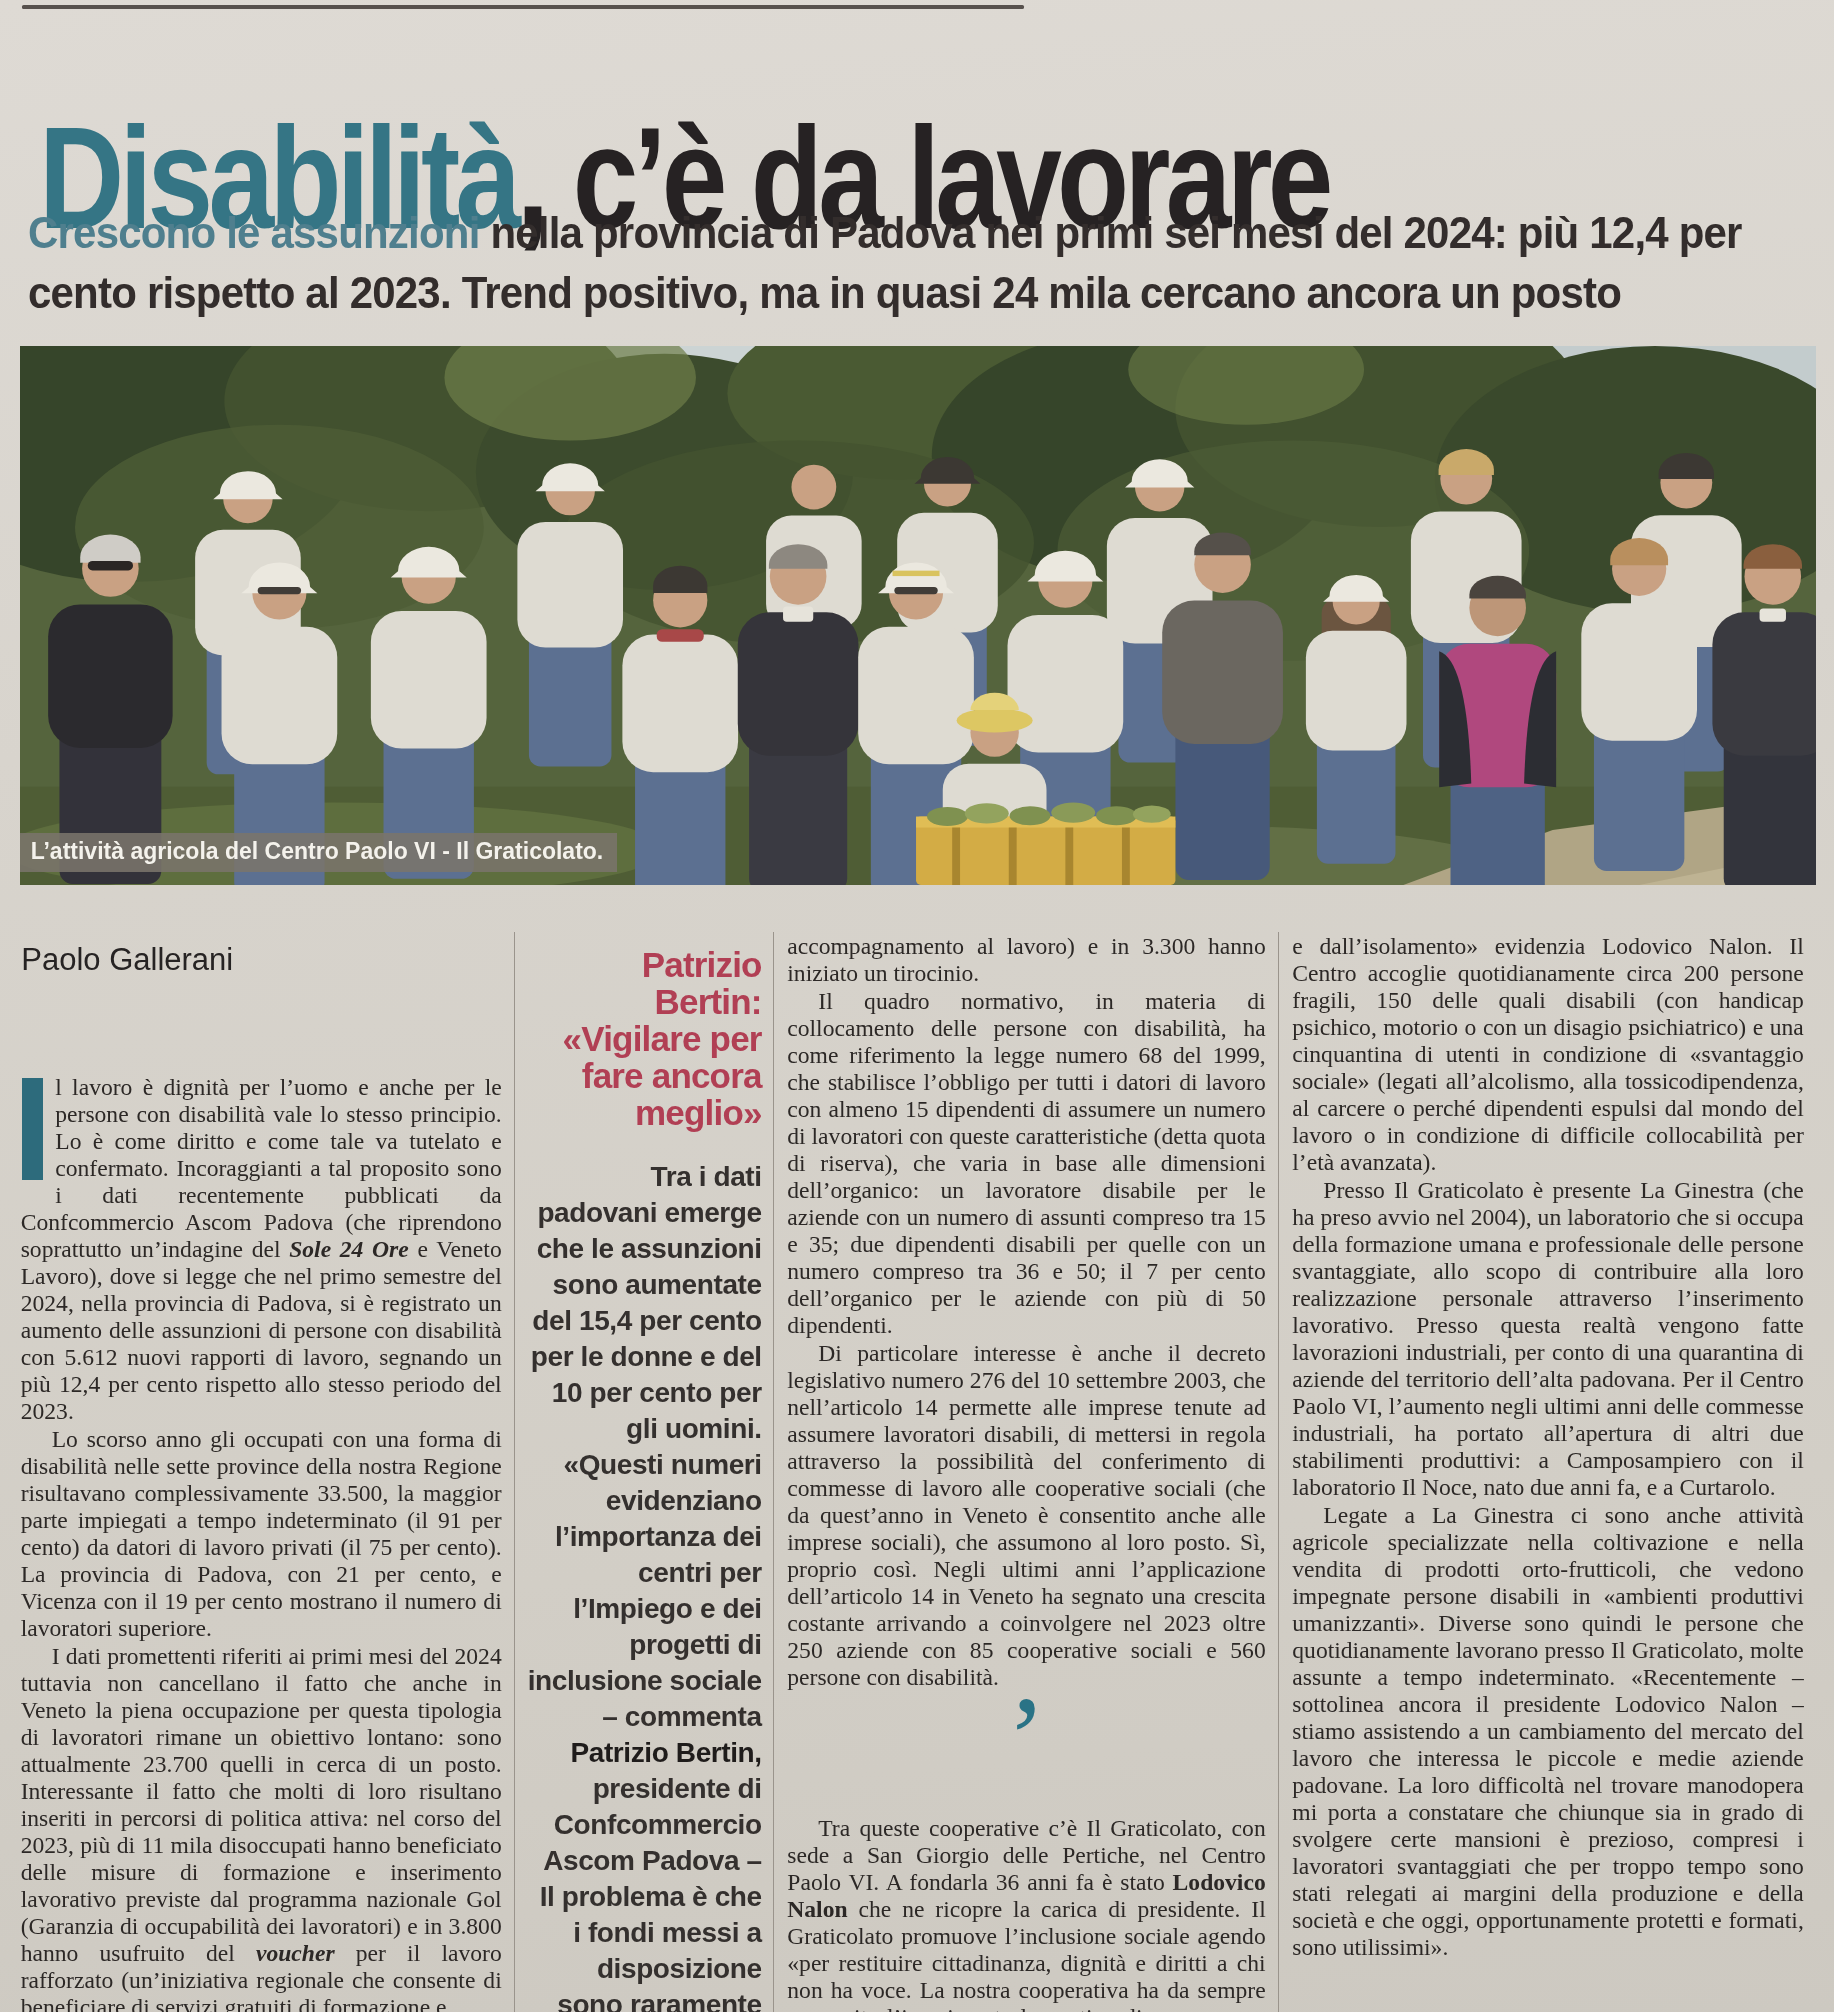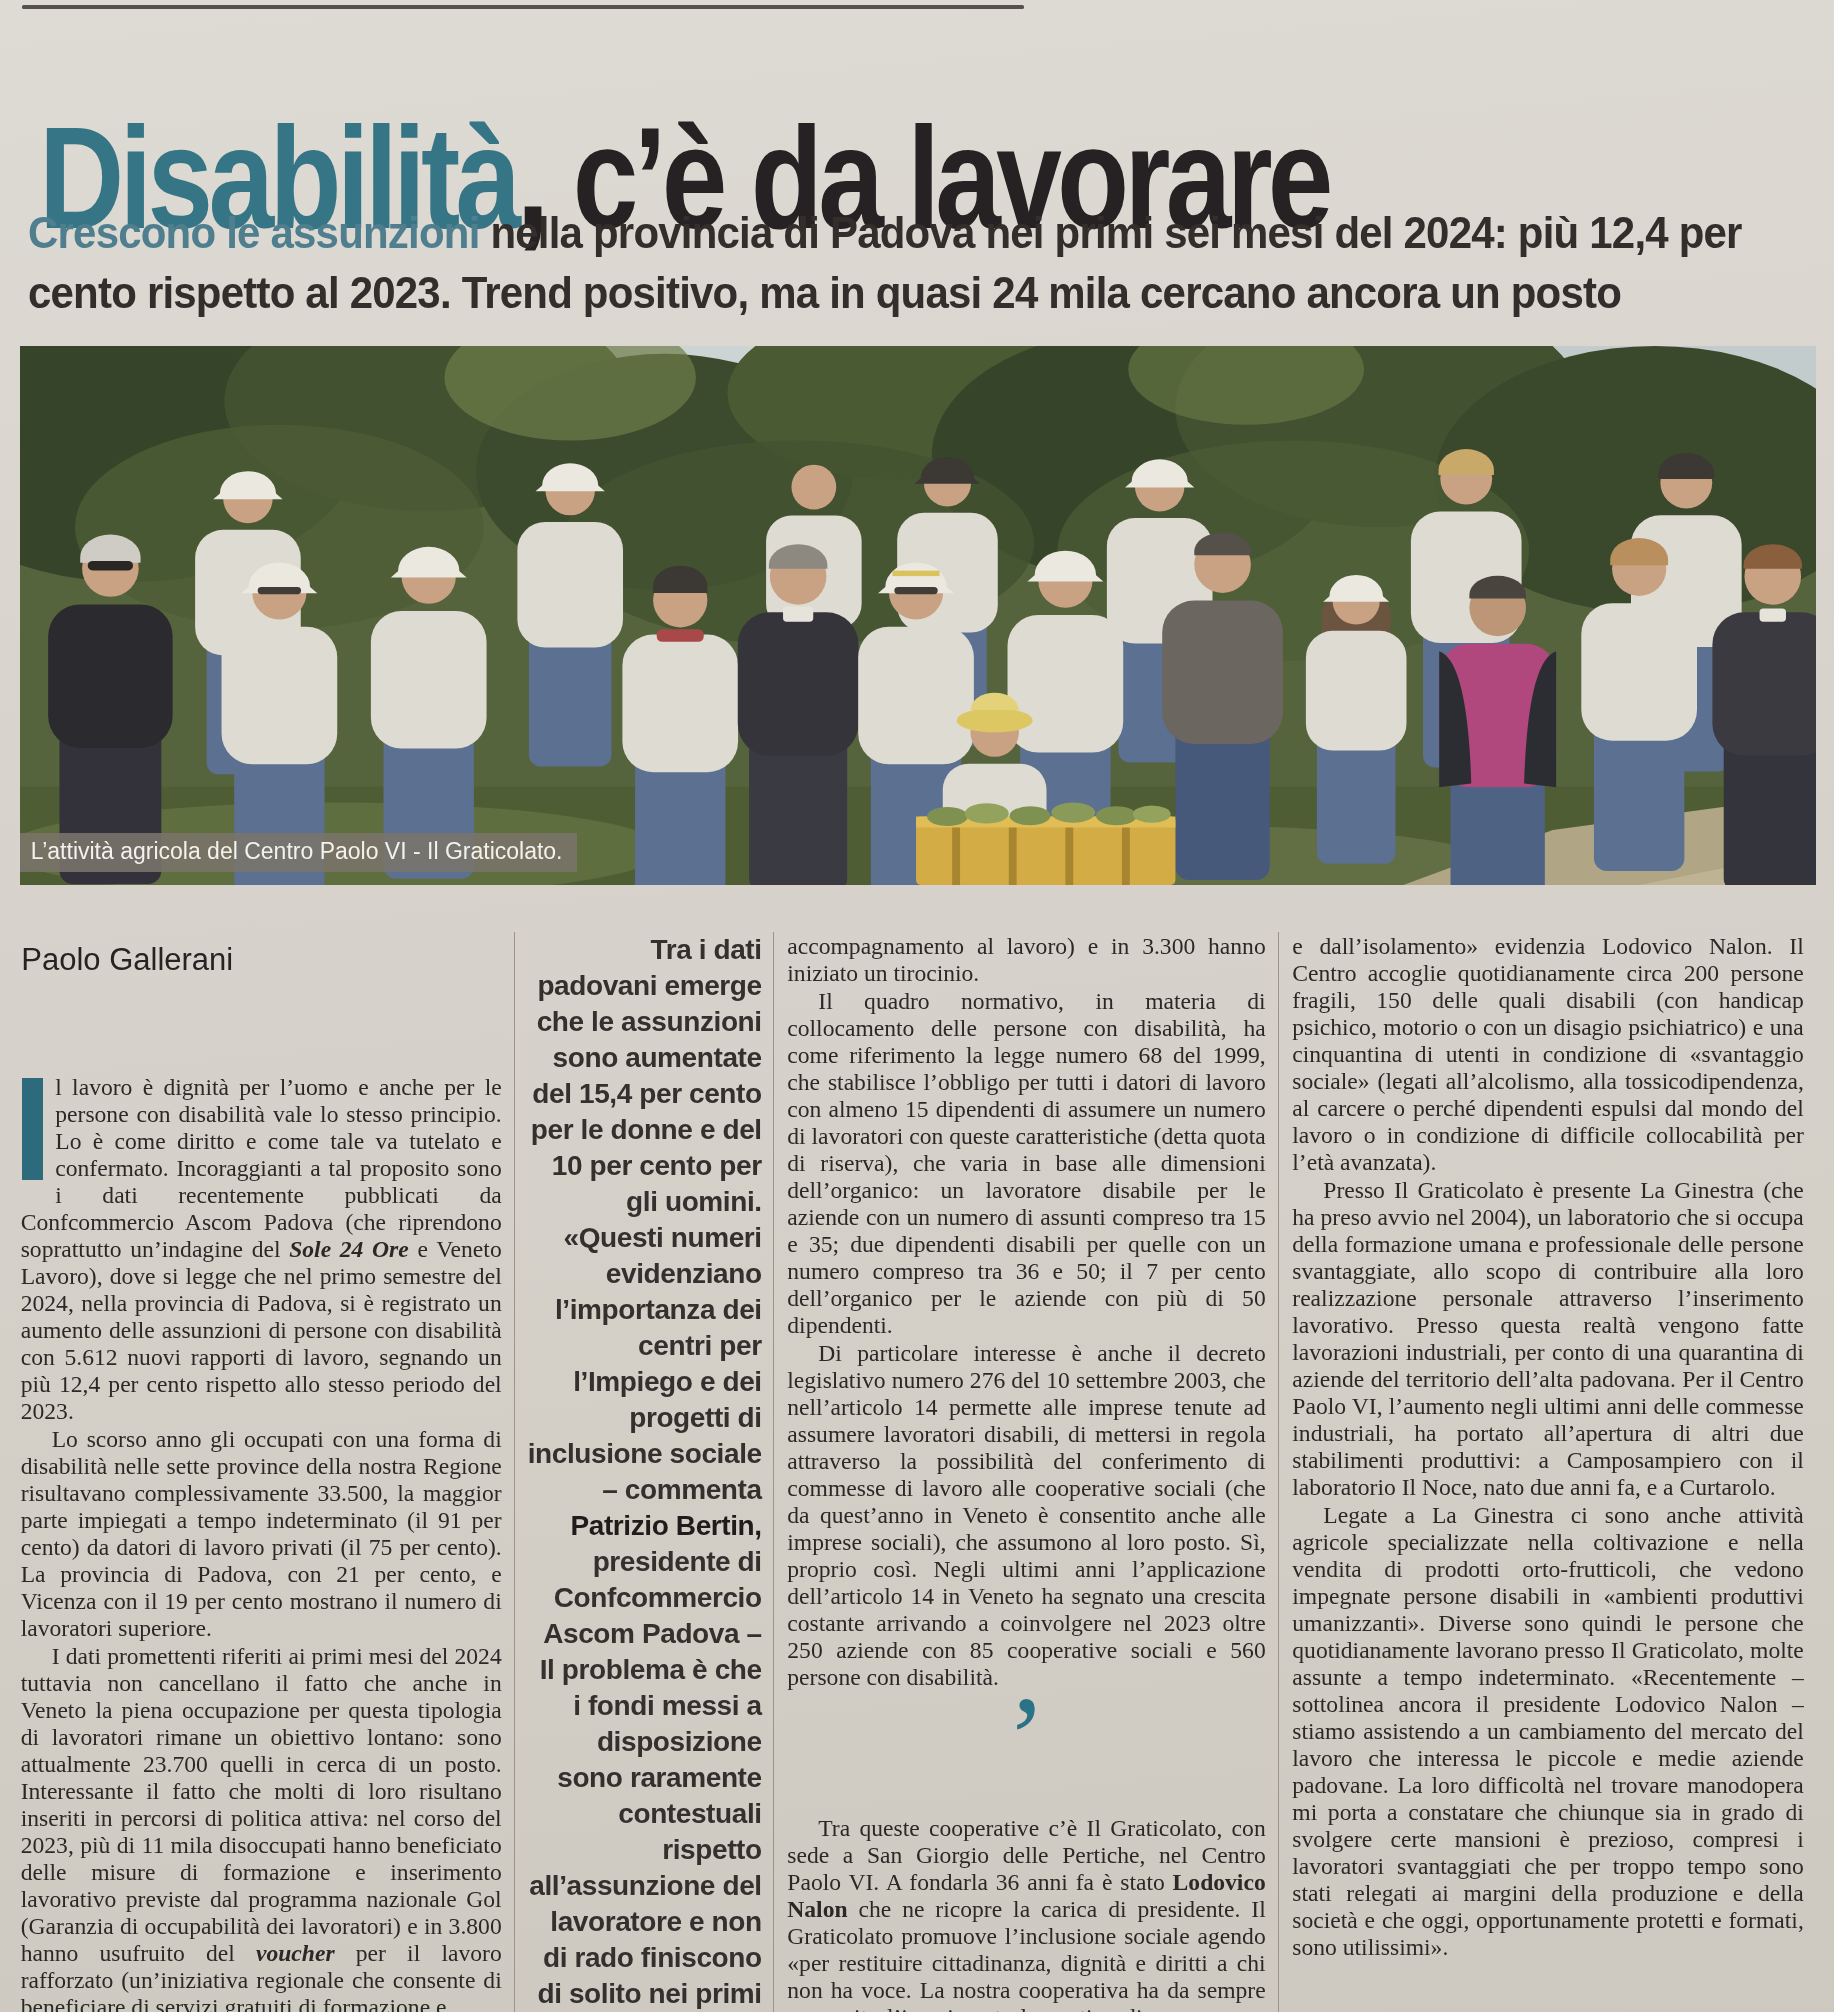--- a/index.html
+++ b/index.html
@@ -28,21 +28,21 @@
   }
   .standfirst .accent{color:#4f7f8e;}
   .photo{
     position:absolute;top:346px;left:19.7px;width:1796px;height:539px;
     background:#5e6c43;overflow:hidden;
   }
   .photo svg{display:block;width:100%;height:100%;}
   .photo-caption{
     position:absolute;left:0;bottom:12.6px;max-width:708px;
     background:rgba(122,116,107,0.88);color:#f4f2ec;
-    font-family:"Liberation Sans",sans-serif;font-weight:400;font-size:23px;
+    font-family:"Liberation Sans",sans-serif;font-weight:700;font-size:23px;
     padding:5.5px 14px 7px 11px;
   }
   .columns{
     position:absolute;top:932px;left:19.7px;width:1795px;height:1081px;
     display:flex;overflow:hidden;
   }
   .col{box-sizing:border-box;overflow:hidden;}
   .col-1{width:494px;padding-right:11px;}
   .col-quote{width:259px;border-left:1.6px solid #9a948c;padding:0 11px 0 12.6px;}
   .col-3{width:505px;border-left:1.6px solid #9a948c;padding:0 11px 0 12.6px;}
@@ -229,20 +229,21 @@
 <div class="columns">
 
   <div class="col col-1 body-text">
     <div class="byline">Paolo Gallerani</div>
     <p class="para first-para"><span class="dropcap-bar"></span><span>l lavoro è dignità per l’uomo e anche per le persone con disabilità vale lo stesso principio. Lo è come diritto e come tale va tutelato e confermato. Incoraggianti a tal proposito sono i dati recentemente pubblicati da Confcommercio Ascom Padova (che riprendono soprattutto un’indagine del </span><span class="ital">Sole 24 Ore</span><span> e Veneto Lavoro), dove si legge che nel primo semestre del 2024, nella provincia di Padova, si è registrato un aumento delle assunzioni di persone con disabilità con 5.612 nuovi rapporti di lavoro, segnando un più 12,4 per cento rispetto allo stesso periodo del 2023.</span></p>
     <p class="para indent">Lo scorso anno gli occupati con una forma di disabilità nelle sette province della nostra Regione risultavano complessivamente 33.500, la maggior parte impiegati a tempo indeterminato (il 91 per cento) da datori di lavoro privati (il 75 per cento). La provincia di Padova, con 21 per cento, e Vicenza con il 19 per cento mostrano il numero di lavoratori superiore.</p>
     <p class="para indent"><span>I dati promettenti riferiti ai primi mesi del 2024 tuttavia non cancellano il fatto che anche in Veneto la piena occupazione per questa tipologia di lavoratori rimane un obiettivo lontano: sono attualmente 23.700 quelli in cerca di un posto. Interessante il fatto che molti di loro risultano inseriti in percorsi di politica attiva: nel corso del 2023, più di 11 mila disoccupati hanno beneficiato delle misure di formazione e inserimento lavorativo previste dal programma nazionale Gol (Garanzia di occupabilità dei lavoratori) e in 3.800 hanno usufruito del </span><span class="ital">voucher</span><span> per il lavoro rafforzato (un’iniziativa regionale che consente di beneficiare di servizi gratuiti di formazione e</span></p>
   </div>
 
   <div class="col col-quote">
+    <div class="quote-title">Patrizio Bertin: «Vigilare per fare ancora meglio»</div>
     <div class="quote-body"><span>Tra i dati padovani emerge che le assunzioni sono aumentate del 15,4 per cento per le donne e del 10 per cento per gli uomini. «Questi numeri evidenziano l’importanza dei centri per l’Impiego e dei progetti di inclusione sociale – commenta </span><span class="q-strong">Patrizio Bertin,</span><span> presidente di Confcommercio Ascom Padova – Il problema è che i fondi messi a disposizione sono raramente contestuali rispetto all’assunzione del lavoratore e non di rado finiscono di solito nei primi mesi dell’anno, per cui chi assume nei mesi successivi deve attendere l’erogazione delle risorse. Non è il massimo per aumentare l’occupazione delle persone disabili. Meglio se si potesse agire sul costo del lavoro e vigilare sull’applicazione effettiva della legge 68/1999».</span></div>
   </div>
 
   <div class="col col-3 body-text">
     <p class="para">accompagnamento al lavoro) e in 3.300 hanno iniziato un tirocinio.</p>
     <p class="para indent">Il quadro normativo, in materia di collocamento delle persone con disabilità, ha come riferimento la legge numero 68 del 1999, che stabilisce l’obbligo per tutti i datori di lavoro con almeno 15 dipendenti di assumere un numero di lavoratori con queste caratteristiche (detta quota di riserva), che varia in base alle dimensioni dell’organico: un lavoratore disabile per le aziende con un numero di assunti compreso tra 15 e 35; due dipendenti disabili per quelle con un numero compreso tra 36 e 50; il 7 per cento dell’organico per le aziende con più di 50 dipendenti.</p>
     <p class="para indent">Di particolare interesse è anche il decreto legislativo numero 276 del 10 settembre 2003, che nell’articolo 14 permette alle imprese tenute ad assumere lavoratori disabili, di mettersi in regola attraverso la possibilità del conferimento di commesse di lavoro alle cooperative sociali (che da quest’anno in Veneto è consentito anche alle imprese sociali), che assumono al loro posto. Sì, proprio così. Negli ultimi anni l’applicazione dell’articolo 14 in Veneto ha segnato una crescita costante arrivando a coinvolgere nel 2023 oltre 250 aziende con 85 cooperative sociali e 560 persone con disabilità.</p>
     <div class="ornament">’</div>
     <p class="para indent"><span>Tra queste cooperative c’è Il Graticolato, con sede a San Giorgio delle Pertiche, nel Centro Paolo VI. A fondarla 36 anni fa è stato </span><span class="bold">Lodovico Nalon</span><span> che ne ricopre la carica di presidente. Il Graticolato promuove l’inclusione sociale agendo «per restituire cittadinanza, dignità e diritti a chi non ha voce. La nostra cooperativa ha da sempre concepito l’inserimento lavorativo di una persona disabile come riscatto dalla marginalità</span></p>
   </div>

